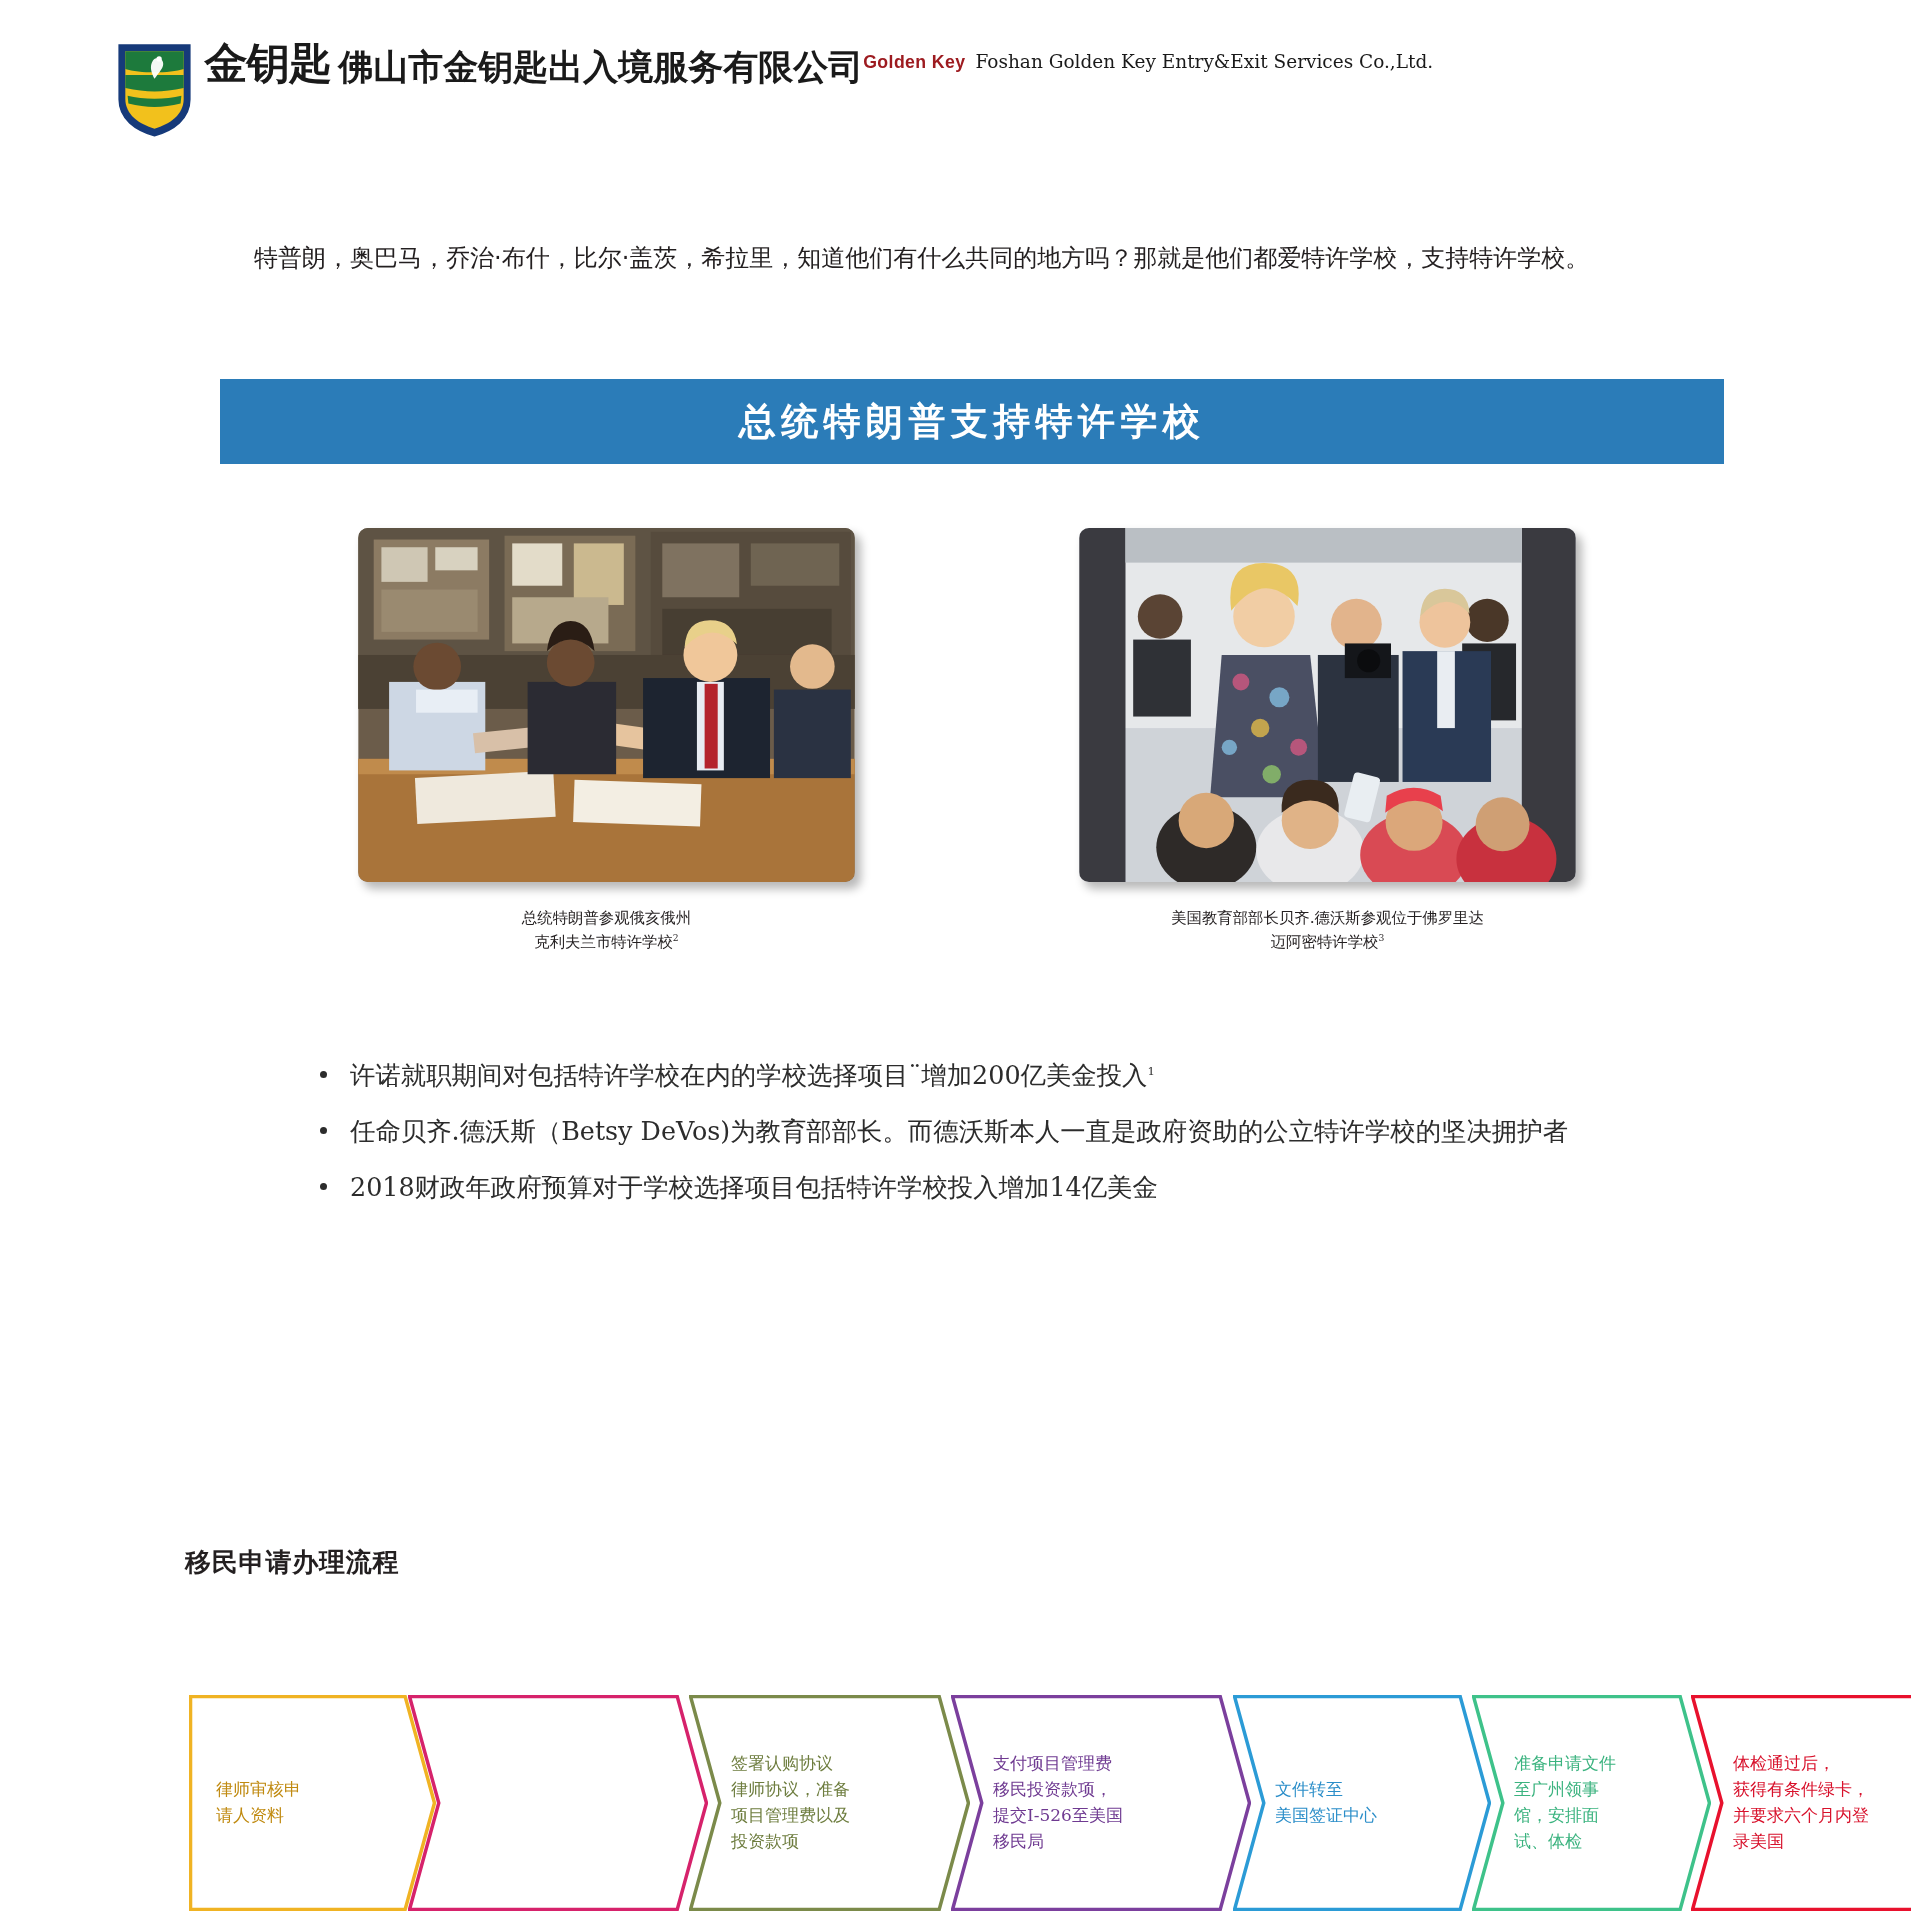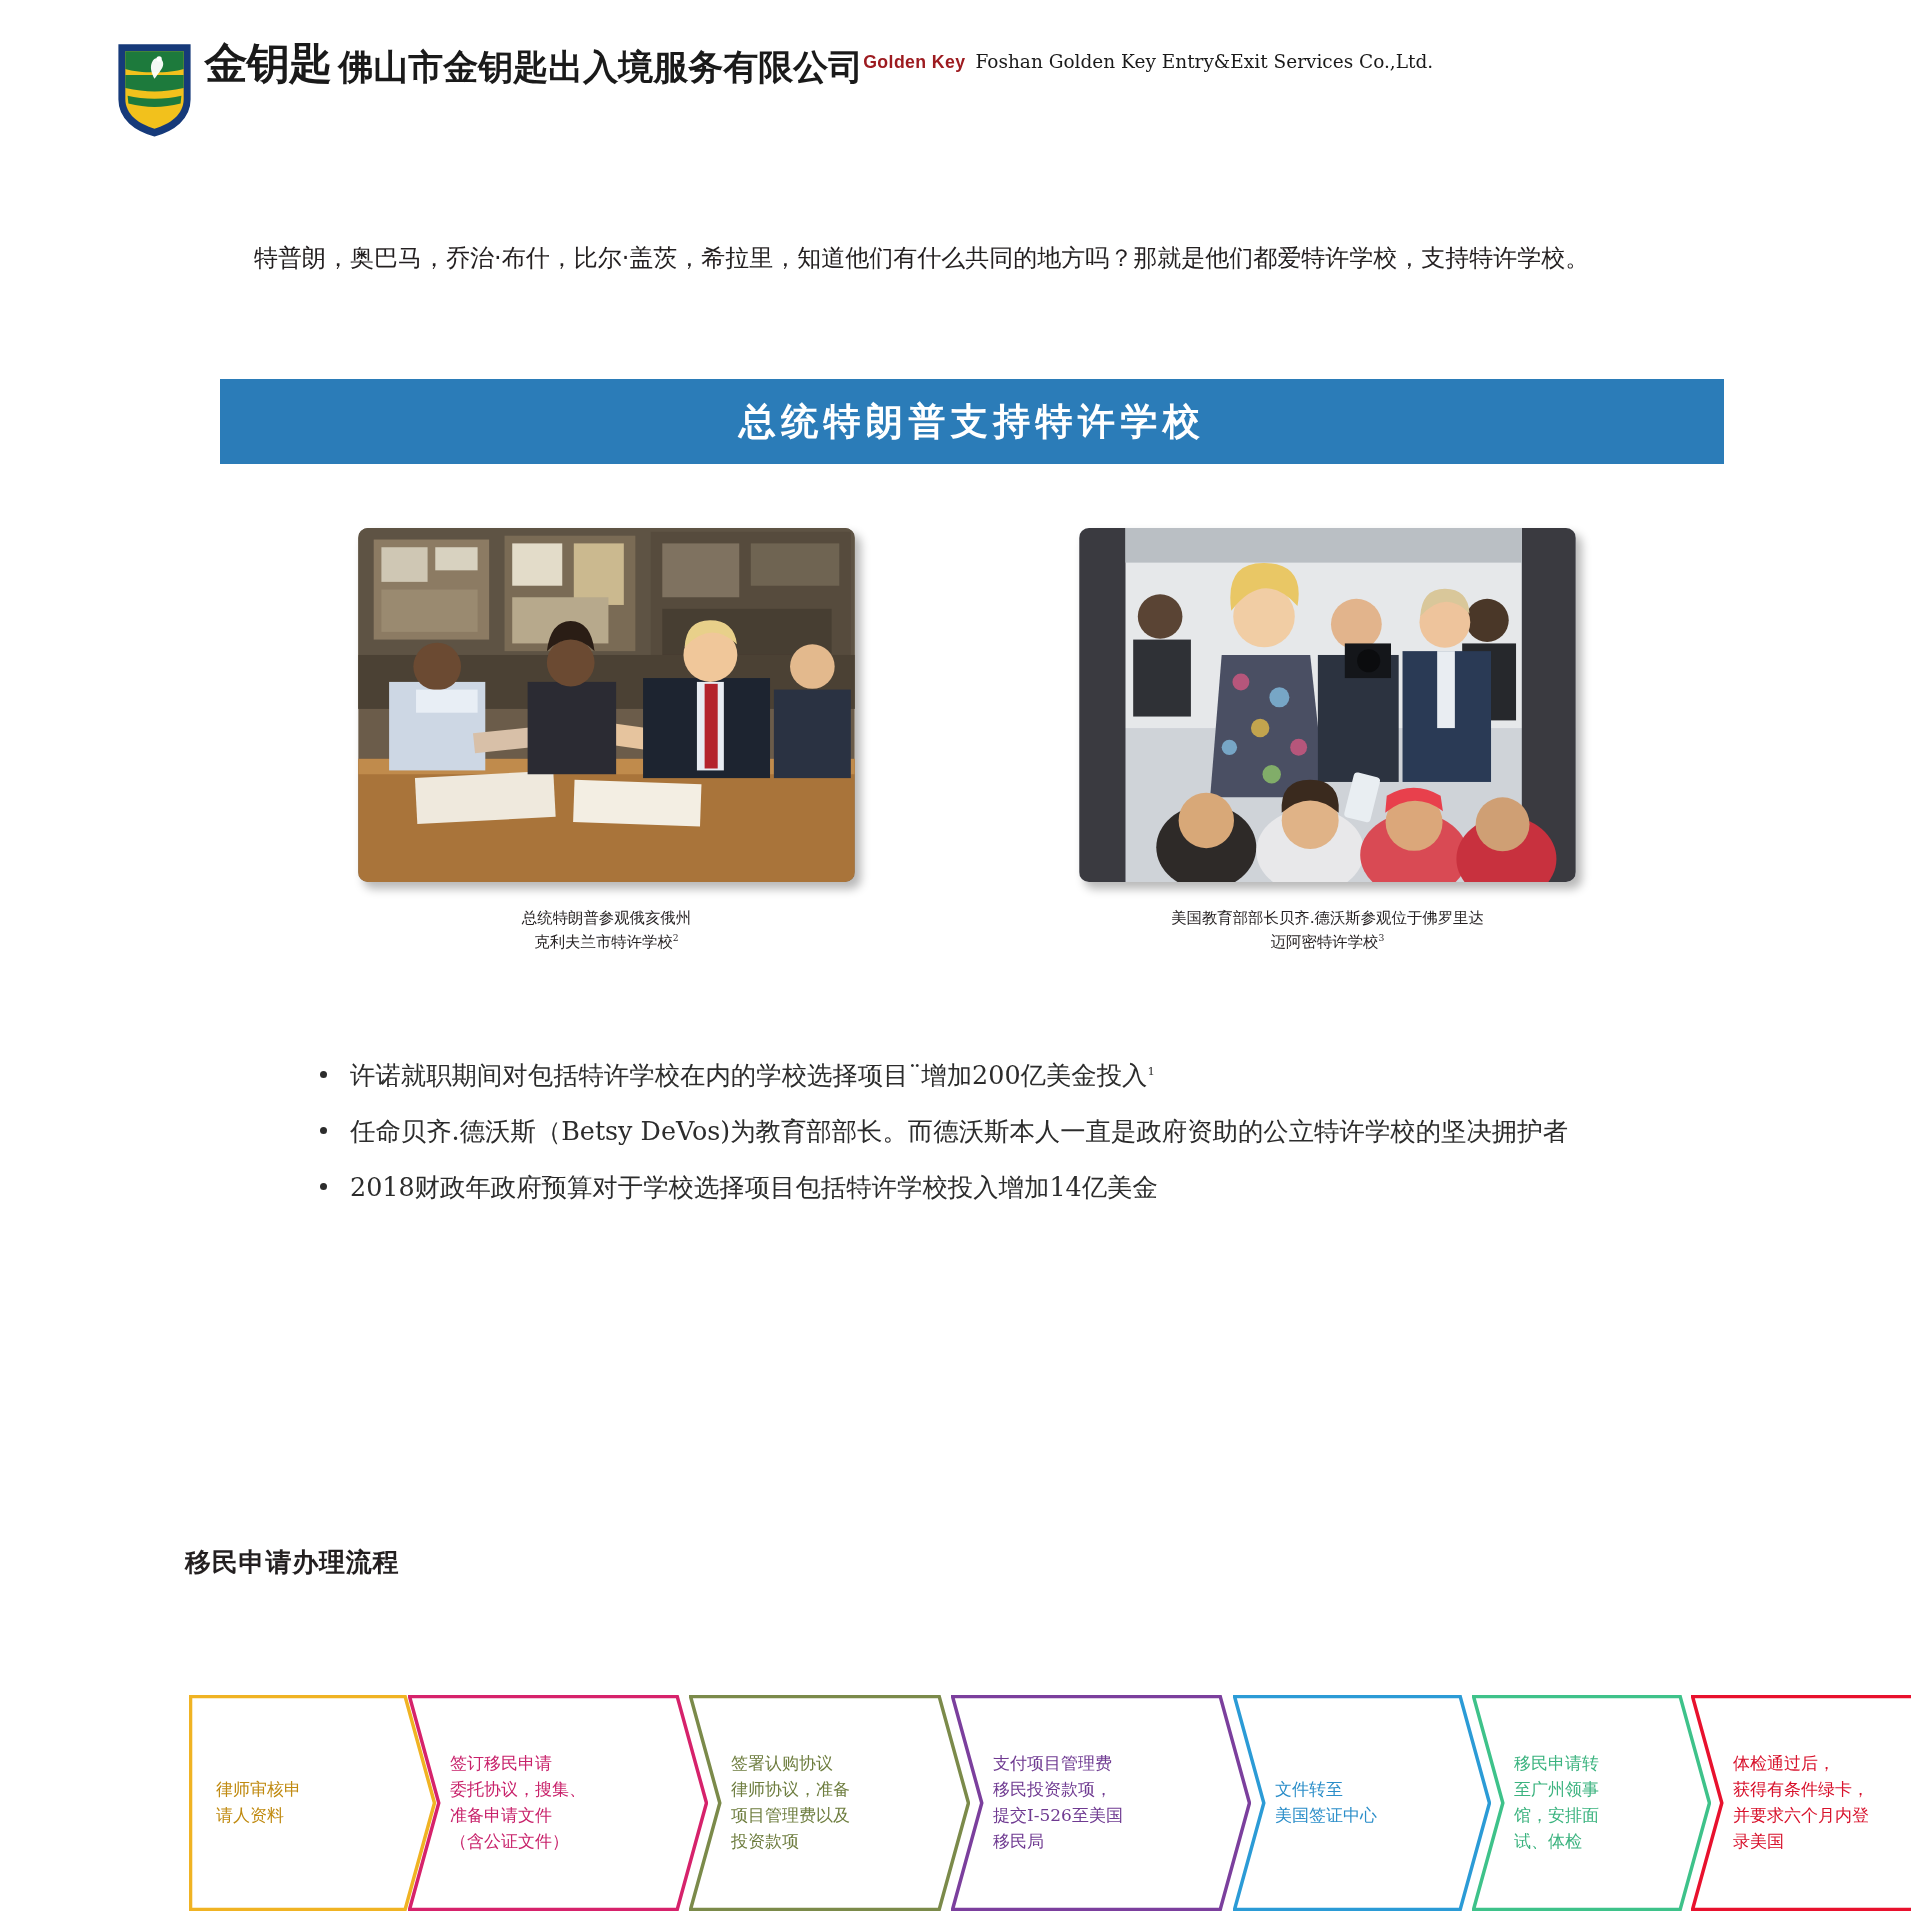--- a/index.html
+++ b/index.html
@@ -396,24 +396,20 @@
           <path d="M4 4 H560 L636 280 L560 556 H4 Z" fill="#ffffff" stroke="#f0b323" stroke-width="9"></path>
         </svg>
         <div class="chev-label" style="color:#c08a10;">律师审核申
 请人资料</div>
       </div>
 
       <div class="chev" style="left:227px; width:300px;">
         <svg class="chev-shape" viewBox="0 0 780 560" preserveAspectRatio="none" xmlns="http://www.w3.org/2000/svg">
           <path d="M4 4 H700 L776 280 L700 556 H4 L80 280 Z" fill="#ffffff" stroke="#d6226b" stroke-width="9"></path>
         </svg>
-        <div class="chev-label" style="color:#c8216a; padding-left:42px;">签订移民申请
-委托协议，搜集、
-准备申请文件
-（含公证文件）</div>
       </div>
 
       <div class="chev" style="left:508px; width:281px;">
         <svg class="chev-shape" viewBox="0 0 730 560" preserveAspectRatio="none" xmlns="http://www.w3.org/2000/svg">
           <path d="M4 4 H650 L726 280 L650 556 H4 L80 280 Z" fill="#ffffff" stroke="#7b8a4a" stroke-width="9"></path>
         </svg>
         <div class="chev-label" style="color:#6e7d3f; padding-left:42px;">签署认购协议
 律师协议，准备
 项目管理费以及
 投资款项</div>
@@ -434,21 +430,21 @@
           <path d="M4 4 H590 L666 280 L590 556 H4 L80 280 Z" fill="#ffffff" stroke="#2b9bd6" stroke-width="9"></path>
         </svg>
         <div class="chev-label" style="color:#2b8ec9; padding-left:42px;">文件转至
 美国签证中心</div>
       </div>
 
       <div class="chev" style="left:1291px; width:239px;">
         <svg class="chev-shape" viewBox="0 0 620 560" preserveAspectRatio="none" xmlns="http://www.w3.org/2000/svg">
           <path d="M4 4 H540 L616 280 L540 556 H4 L80 280 Z" fill="#ffffff" stroke="#3ec28a" stroke-width="9"></path>
         </svg>
-        <div class="chev-label" style="color:#3bb37f; padding-left:42px;">移民申请转
+        <div class="chev-label" style="color:#3bb37f; padding-left:42px;">准备申请文件
 至广州领事
 馆，安排面
 试、体检</div>
       </div>
 
       <div class="chev" style="left:1510px; width:312px;">
         <svg class="chev-shape" viewBox="0 0 810 560" preserveAspectRatio="none" xmlns="http://www.w3.org/2000/svg">
           <path d="M4 4 H730 L806 280 L730 556 H4 L80 280 Z" fill="#ffffff" stroke="#e8112d" stroke-width="9"></path>
         </svg>
         <div class="chev-label" style="color:#d8112b; padding-left:42px;">体检通过后，

